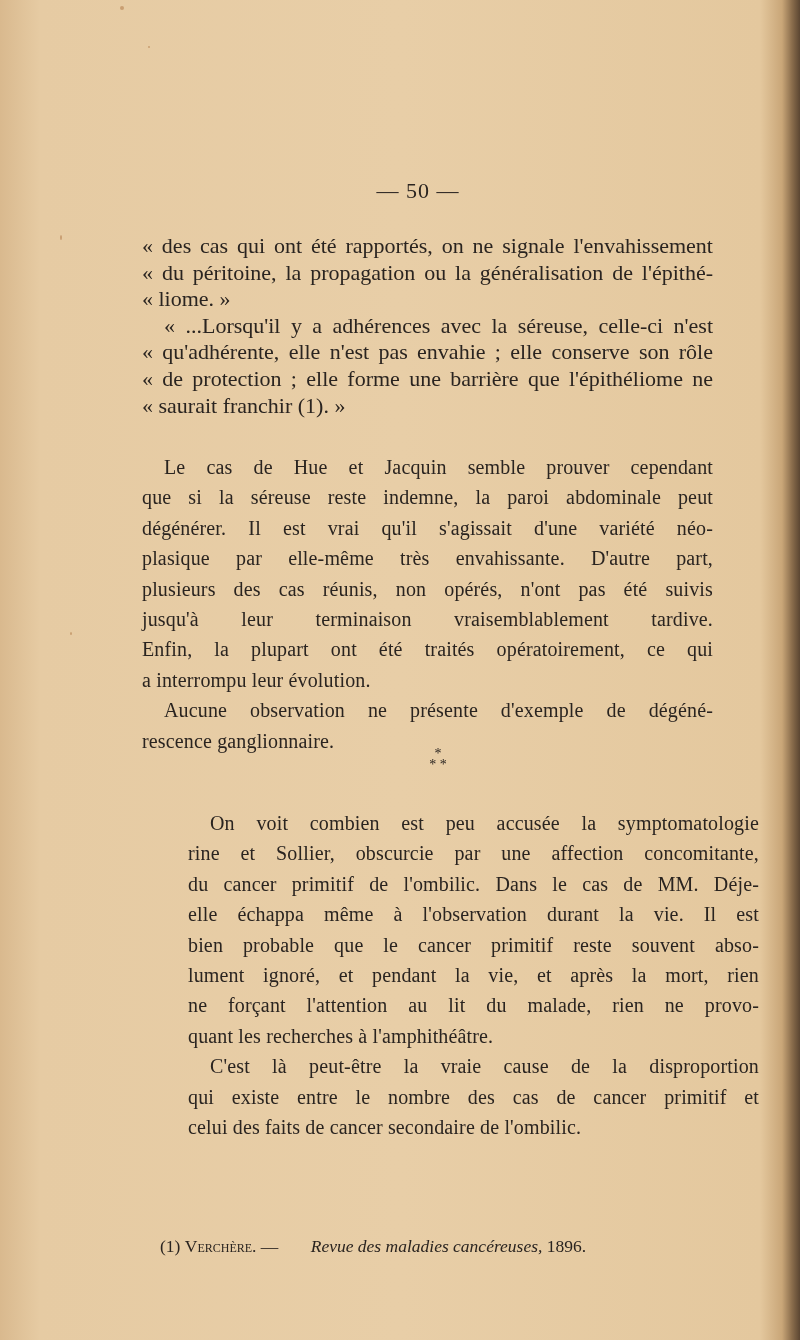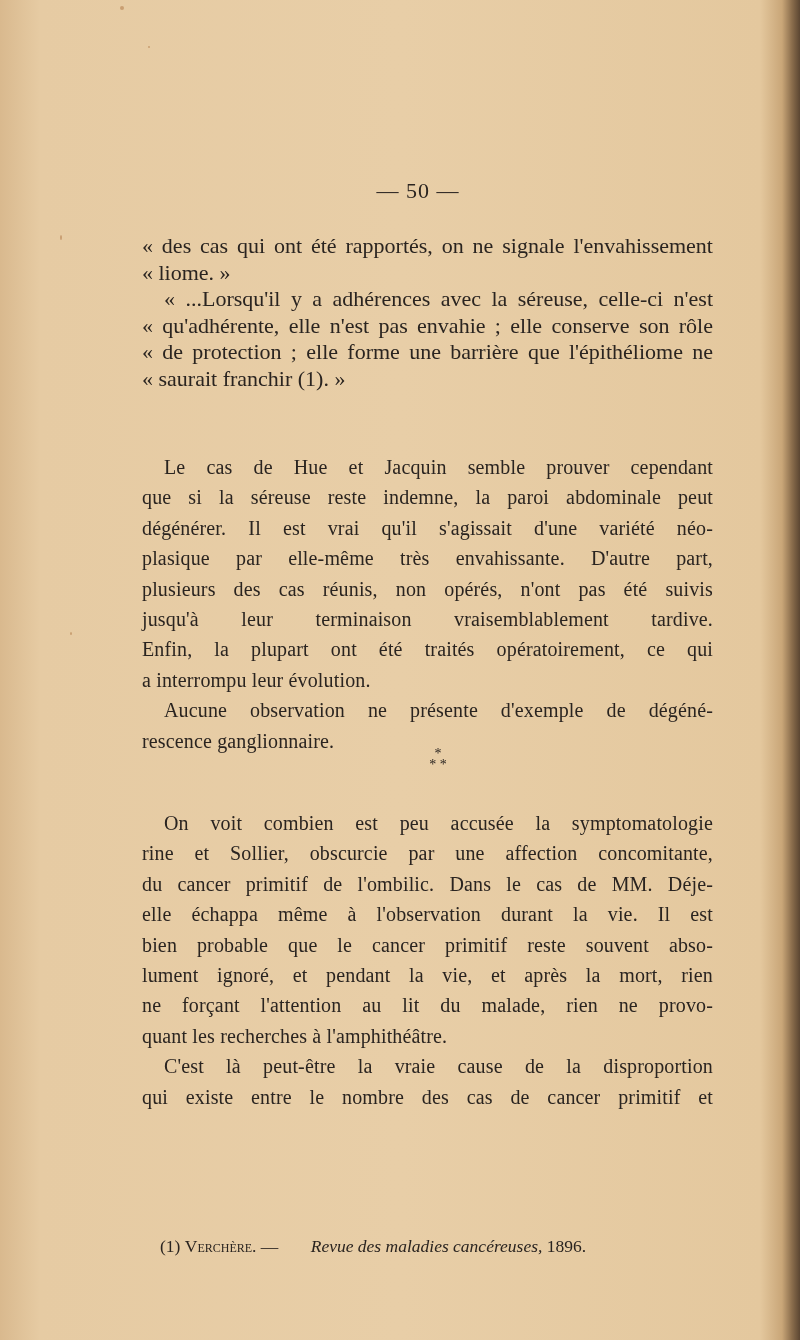--- a/index.html
+++ b/index.html
@@ -73,21 +73,21 @@
     .asterism {
       position: absolute;
       top: 748px;
       left: 408px;
       width: 60px;
       height: 30px;
       font-size: 14px;
       line-height: 11px;
       text-align: center;
     }
-    .para3 { top: 808px; }
+    .para3 { top: 808px; margin-left: 46px; }
     .footnote {
       position: absolute;
       top: 1236px;
       left: 160px;
       width: 560px;
       font-size: 17.5px;
       white-space: nowrap;
     }
     .footnote .sc {
       font-variant: small-caps;
@@ -110,20 +110,21 @@
 
   <div class="speck" style="left:120px;top:6px;width:4px;height:4px;"></div>
   <div class="speck" style="left:60px;top:235px;width:2px;height:5px;"></div>
   <div class="speck" style="left:148px;top:46px;width:2px;height:2px;"></div>
   <div class="speck" style="left:70px;top:632px;width:2px;height:3px;"></div>
 
   <div class="page-number">— 50 —</div>
 
   <div class="block quote">
     <span class="line">« des cas qui ont été rapportés, on ne signale l'envahissement</span>
+    <span class="line">« du péritoine, la propagation ou la généralisation de l'épithé-</span>
     <span class="line last">« liome. »</span>
     <span class="line indent">« ...Lorsqu'il y a adhérences avec la séreuse, celle-ci n'est</span>
     <span class="line">« qu'adhérente, elle n'est pas envahie ; elle conserve son rôle</span>
     <span class="line">« de protection ; elle forme une barrière que l'épithéliome ne</span>
     <span class="line last">« saurait franchir (1). »</span>
   </div>
 
   <div class="block body-text para1">
     <span class="line indent">Le cas de Hue et Jacquin semble prouver cependant</span>
     <span class="line">que si la séreuse reste indemne, la paroi abdominale peut</span>
@@ -146,20 +147,21 @@
     <span class="line indent">On voit combien est peu accusée la symptomatologie</span>
     <span class="line">rine et Sollier, obscurcie par une affection concomitante,</span>
     <span class="line">du cancer primitif de l'ombilic. Dans le cas de MM. Déje-</span>
     <span class="line">elle échappa même à l'observation durant la vie. Il est</span>
     <span class="line">bien probable que le cancer primitif reste souvent abso-</span>
     <span class="line">lument ignoré, et pendant la vie, et après la mort, rien</span>
     <span class="line">ne forçant l'attention au lit du malade, rien ne provo-</span>
     <span class="line last">quant les recherches à l'amphithéâtre.</span>
     <span class="line indent">C'est là peut-être la vraie cause de la disproportion</span>
     <span class="line">qui existe entre le nombre des cas de cancer primitif et</span>
+    <span class="line last">celui des faits de cancer secondaire de l'ombilic.</span>
   </div>
 
   <div class="footnote">
     <span>(1)</span>
     <span class="sc">Verchère.</span>
     <span>—</span>
     <span class="it">Revue des maladies cancéreuses,</span>
     <span>1896.</span>
   </div>
 

